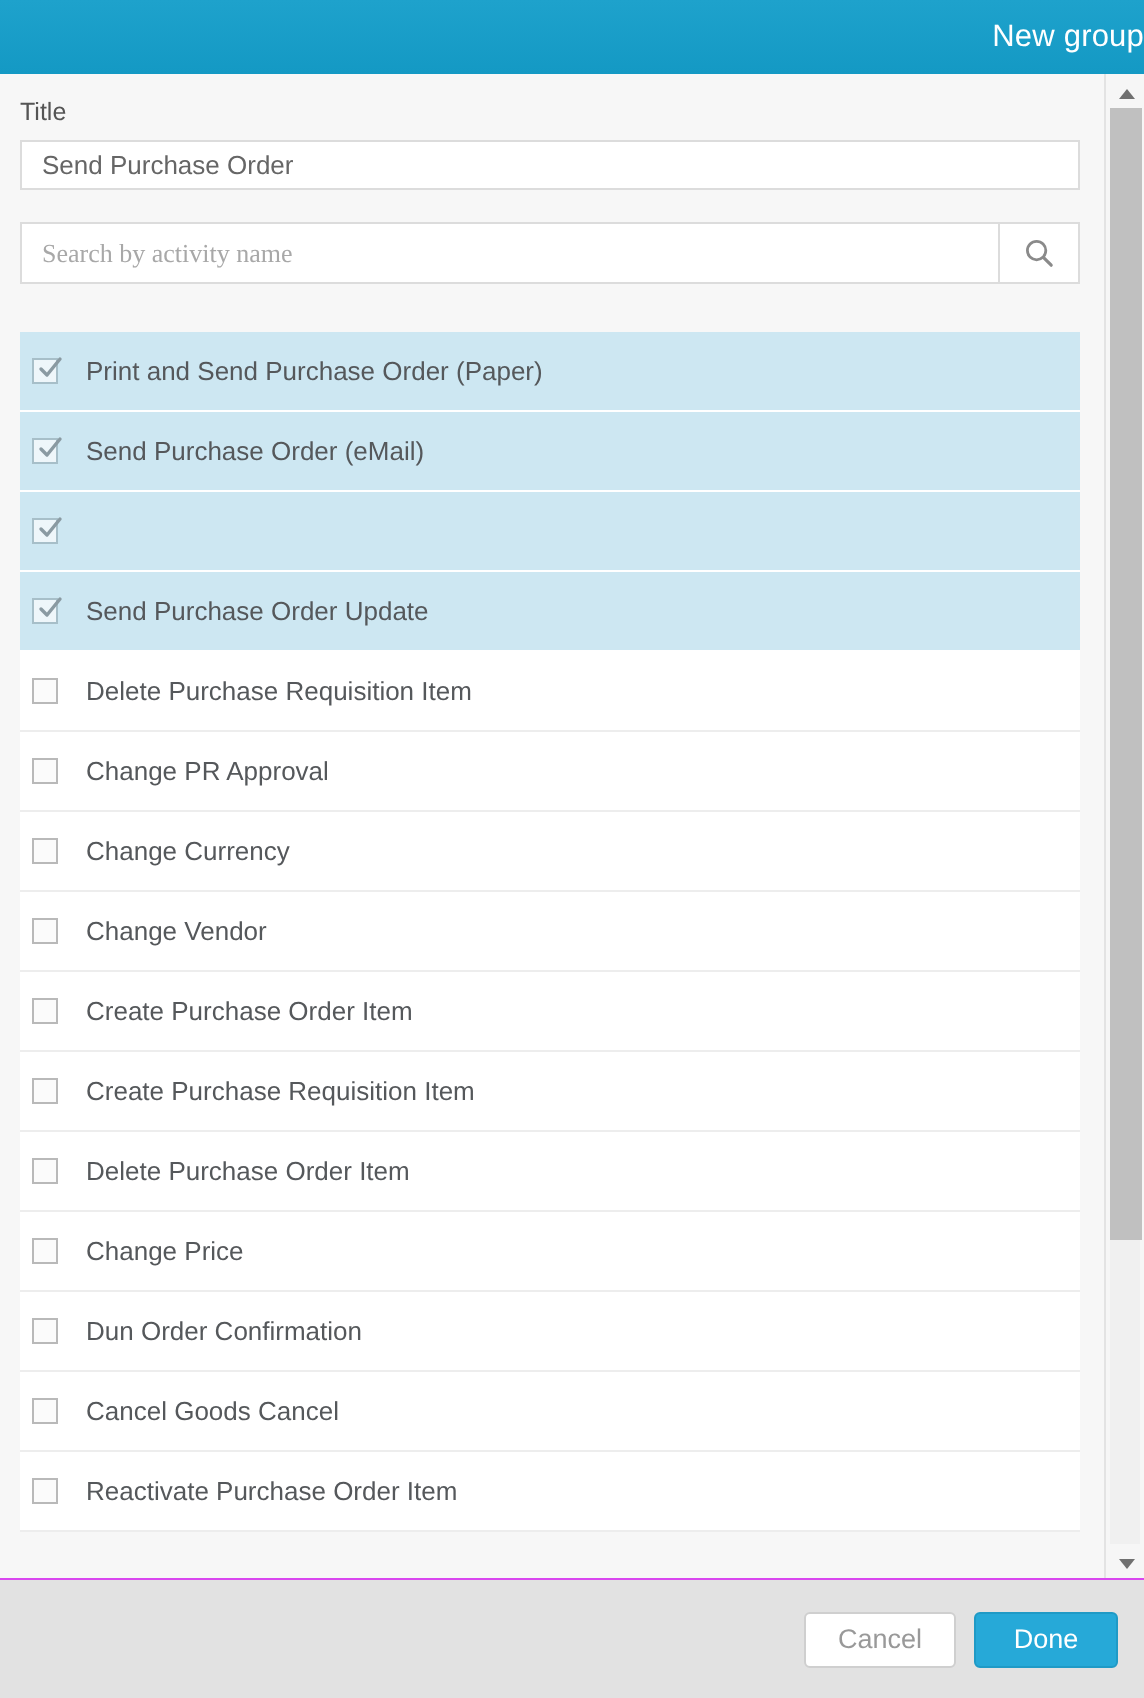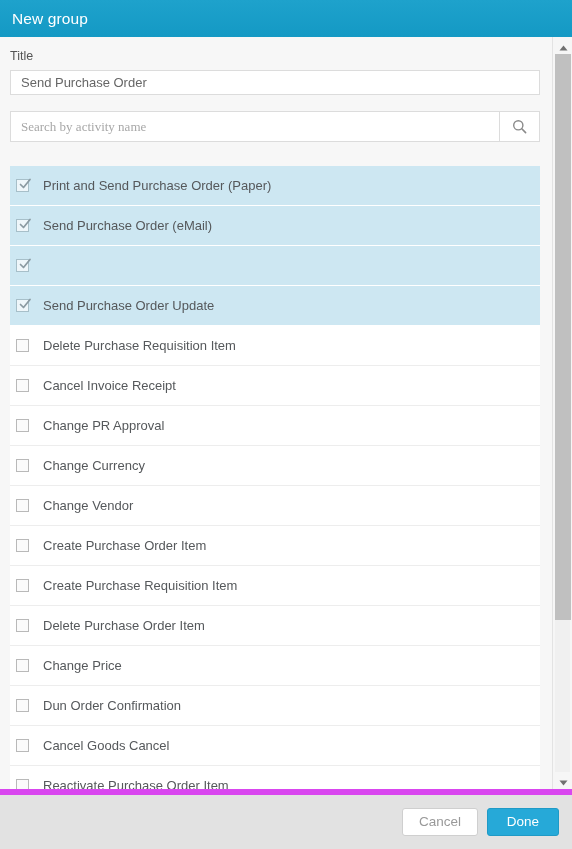--- a/index.html
+++ b/index.html
@@ -17,20 +17,21 @@
     position: relative;
   }
 
   
   .dialog-header {
     height: 37px;
     background: linear-gradient(180deg, #1ea2cc 0%, #1499c4 100%);
     display: flex;
     align-items: center;
     padding: 0 0 0 12px;
+    justify-content: flex-end;
   }
   .dialog-header-title {
     color: #ffffff;
     font-size: 15.5px;
     letter-spacing: 0.1px;
     line-height: 1;
   }
 
   
   .dialog-body {
@@ -189,21 +190,21 @@
   }
 
   
   .dialog-footer {
     position: absolute;
     left: 0;
     right: 0;
     bottom: 0;
     height: 60px;
     background: #e2e2e2;
-    border-top: 6px solid #d946ef;
+    border-top: 1px solid #d946ef;
     display: flex;
     align-items: center;
     justify-content: flex-end;
     padding-right: 13px;
     gap: 9px;
   }
   .btn {
     height: 28px;
     min-width: 72px;
     font-family: "Liberation Sans", sans-serif;
@@ -279,24 +280,20 @@
         <span class="checkbox">
           <svg class="tick" viewBox="0 0 14 14">
             <polyline points="2.5,7.5 5.5,10.5 12,2.5" fill="none" stroke="#8a9aa2" stroke-width="1.7" stroke-linecap="round" stroke-linejoin="round"></polyline>
           </svg>
         </span>
         <span class="activity-label">Send Purchase Order Update</span>
       </div>
       <div class="activity-item">
         <span class="checkbox"></span>
         <span class="activity-label">Delete Purchase Requisition Item</span>
-      </div>
-      <div class="activity-item">
-        <span class="checkbox"></span>
-        <span class="activity-label">Cancel Invoice Receipt</span>
       </div>
       <div class="activity-item">
         <span class="checkbox"></span>
         <span class="activity-label">Change PR Approval</span>
       </div>
       <div class="activity-item">
         <span class="checkbox"></span>
         <span class="activity-label">Change Currency</span>
       </div>
       <div class="activity-item">

